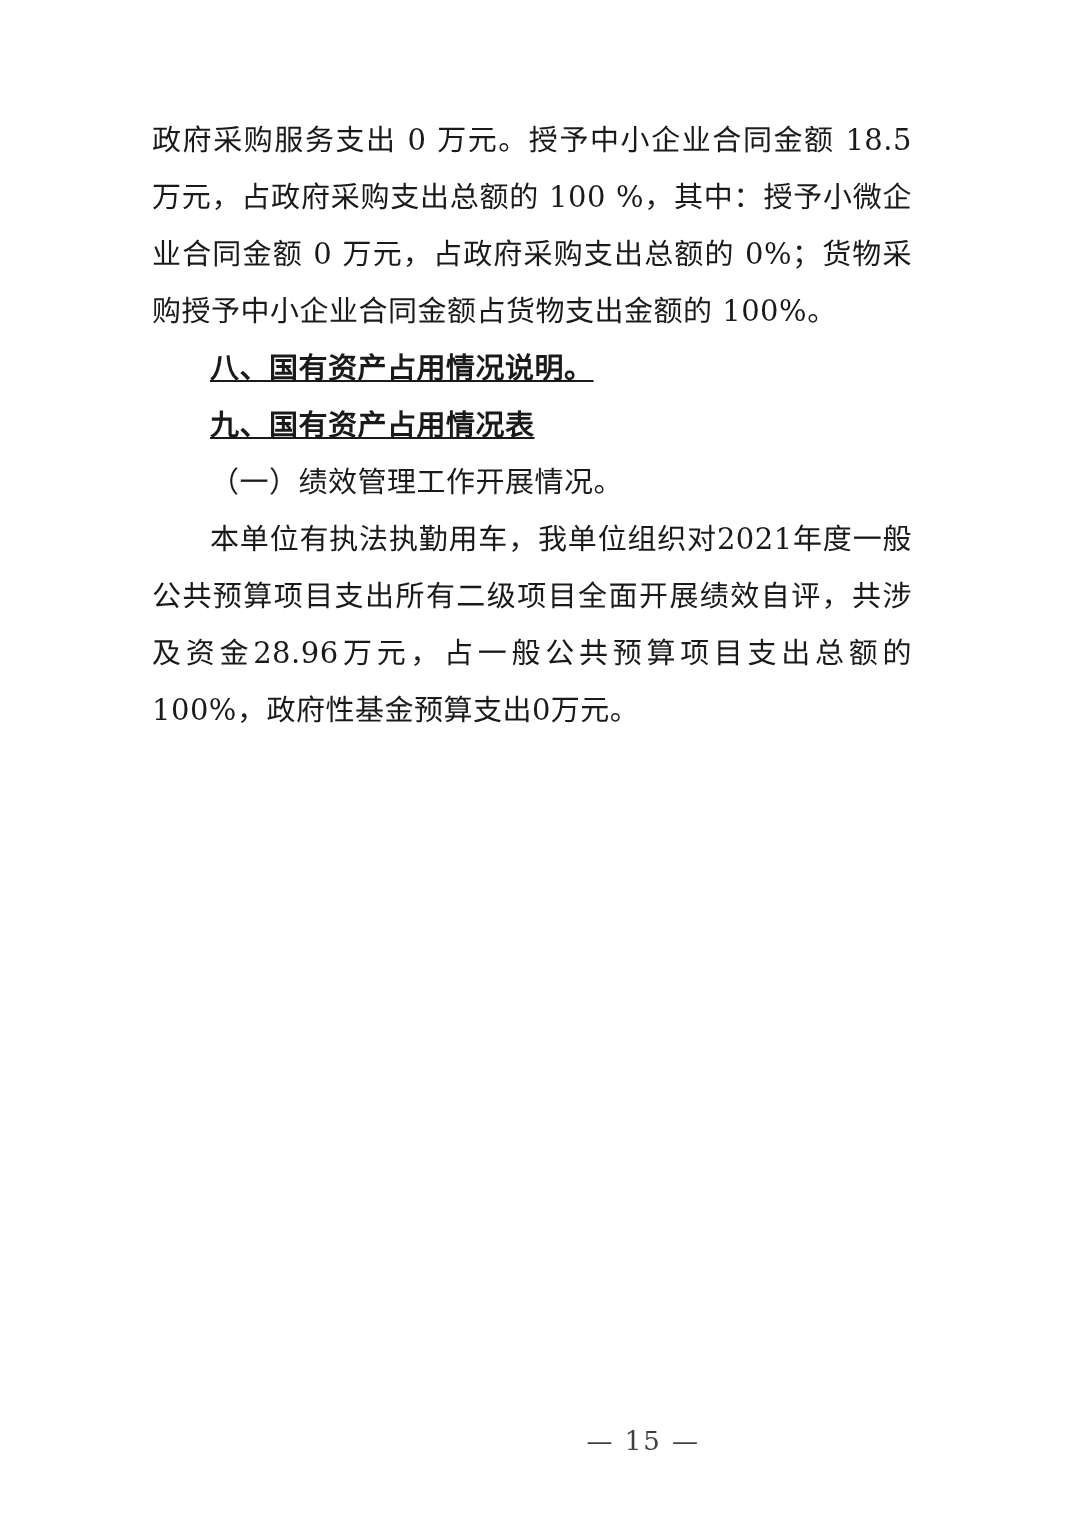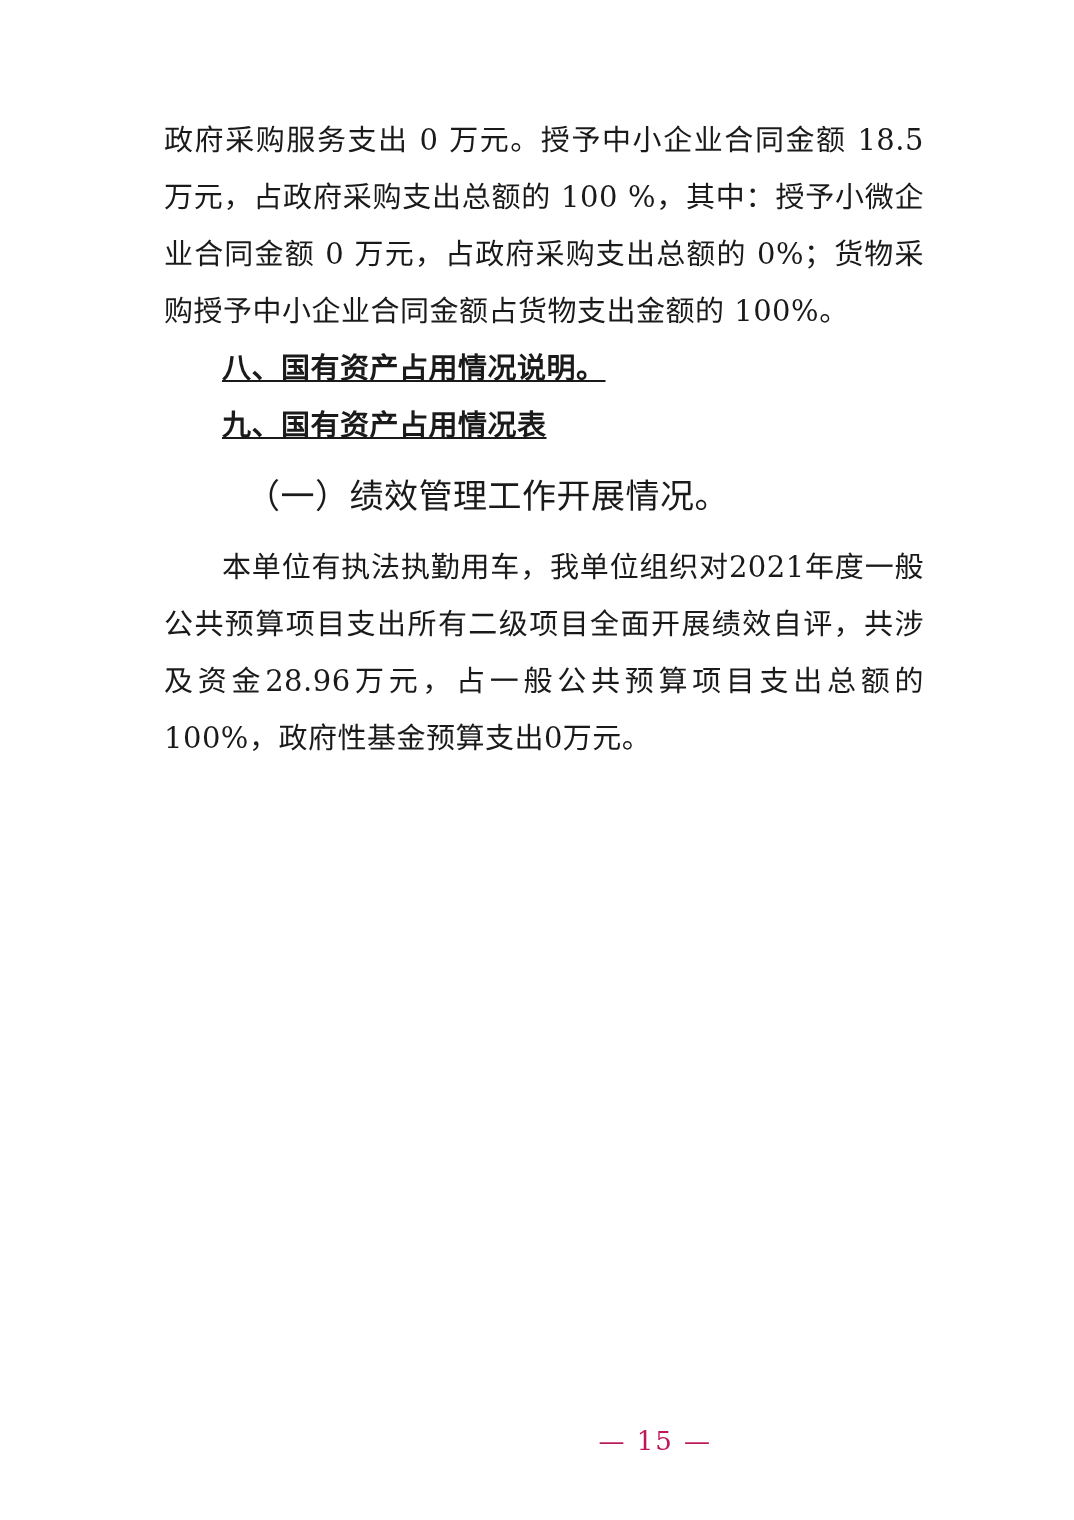--- a/index.html
+++ b/index.html
@@ -11,21 +11,21 @@
   body {
     width: 1074px;
     height: 1520px;
     position: relative;
     font-family: "DejaVu Serif", "Liberation Serif", serif;
     color: #1a1a1a;
     overflow: hidden;
   }
   .page {
     position: absolute;
-    left: 12px;
+    left: 0;
     top: 0;
     width: 848px;
     height: 1520px;
     background: #ffffff;
   }
   .content {
     position: absolute;
     left: 152px;
     top: 112px;
     width: 760px;
@@ -47,36 +47,36 @@
     margin: 0;
     font-size: 29px;
     line-height: 57px;
     text-indent: 2em;
     font-weight: bold;
     letter-spacing: 0.5px;
     font-family: "DejaVu Sans", "Liberation Sans", sans-serif;
     text-decoration: underline;
   }
   p.sub-para {
-    margin: 14px;
-    font-size: 34px;
+    margin: 0;
+    font-size: 29px;
     line-height: 57px;
     text-indent: 2em;
     text-align: justify;
     text-justify: inter-ideograph;
     letter-spacing: 0.5px;
   }
   .footer {
     position: absolute;
     right: 148px;
     bottom: 64px;
     font-size: 26px;
     letter-spacing: 2px;
     font-family: "DejaVu Serif", "Liberation Serif", serif;
-    color: #be185d;
+    color: #404040;
     margin-top: 31px;
   }
 </style>
 </head>
 <body>
 
 <div class="page">
   <div class="content">
 
     <p class="body-para no-indent">政府采购服务支出 0 万元。授予中小企业合同金额 18.5 万元，占政府采购支出总额的 100 %，其中：授予小微企业合同金额 0 万元，占政府采购支出总额的 0%；货物采购授予中小企业合同金额占货物支出金额的 100%。</p>

